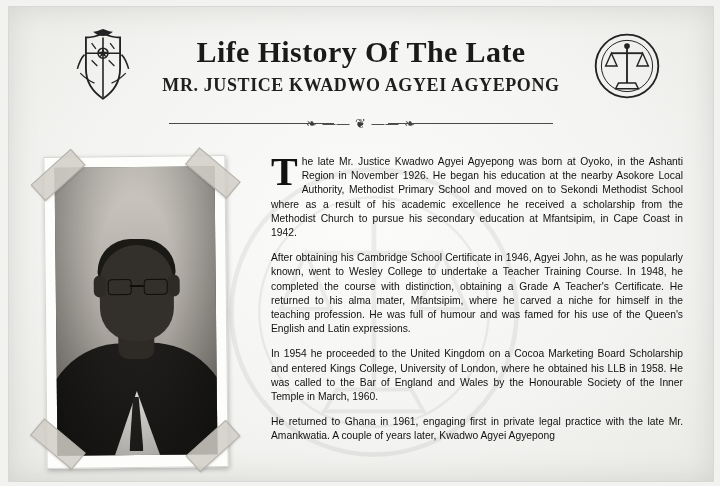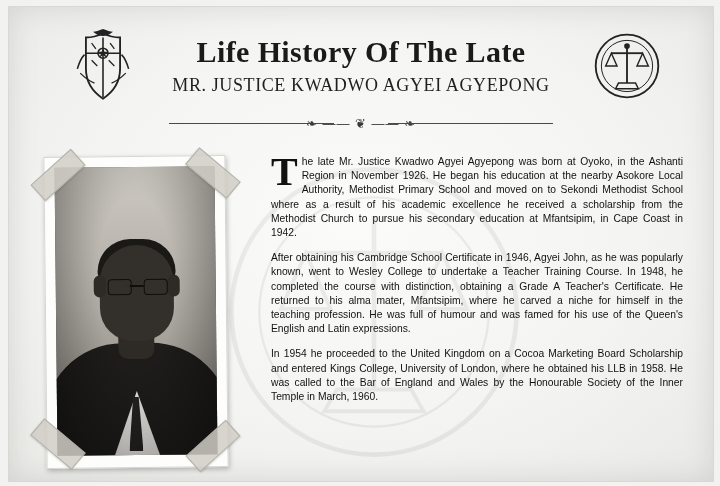--- a/index.html
+++ b/index.html
@@ -71,21 +71,21 @@
     font-size: 30px;
     font-weight: bold;
     color: #1a1a1a;
     letter-spacing: 0.4px;
     line-height: 34px;
     white-space: nowrap;
   }
   #sub-title {
     font-family: "Liberation Serif", serif;
     font-size: 18px;
-    font-weight: normal;
+    font-weight: bold;
     color: #1f1f1f;
     letter-spacing: 0.6px;
     margin-top: 6px;
     white-space: nowrap;
   }
   #divider {
     position: absolute;
     left: 150px;
     top: 108px;
     width: 404px;
@@ -292,16 +292,17 @@
       <div class="tape" id="tape-bl"></div>
       <div class="tape" id="tape-br"></div>
     </div>
 
     <div id="body-text">
       <p class="dropcap-para">
         <span class="dropcap">T</span><span>he late Mr. Justice Kwadwo Agyei Agyepong was born at Oyoko, in the Ashanti Region in November 1926. He began his education at the nearby Asokore Local Authority, Methodist Primary School and moved on to Sekondi Methodist School where as a result of his academic excellence he received a scholarship from the Methodist Church to pursue his secondary education at Mfantsipim, in Cape Coast in 1942.</span>
       </p>
       <p>After obtaining his Cambridge School Certificate in 1946, Agyei John, as he was popularly known, went to Wesley College to undertake a Teacher Training Course. In 1948, he completed the course with distinction, obtaining a Grade A Teacher's Certificate. He returned to his alma mater, Mfantsipim, where he carved a niche for himself in the teaching profession. He was full of humour and was famed for his use of the Queen's English and Latin expressions.</p>
       <p>In 1954 he proceeded to the United Kingdom on a Cocoa Marketing Board Scholarship and entered Kings College, University of London, where he obtained his LLB in 1958. He was called to the Bar of England and Wales by the Honourable Society of the Inner Temple in March, 1960.</p>
+      <p>He returned to Ghana in 1961, engaging first in private legal practice with the late Mr. Amankwatia. A couple of years later, Kwadwo Agyei Agyepong</p>
     </div>
 
   </div>
 </div>
 
 </body></html>

